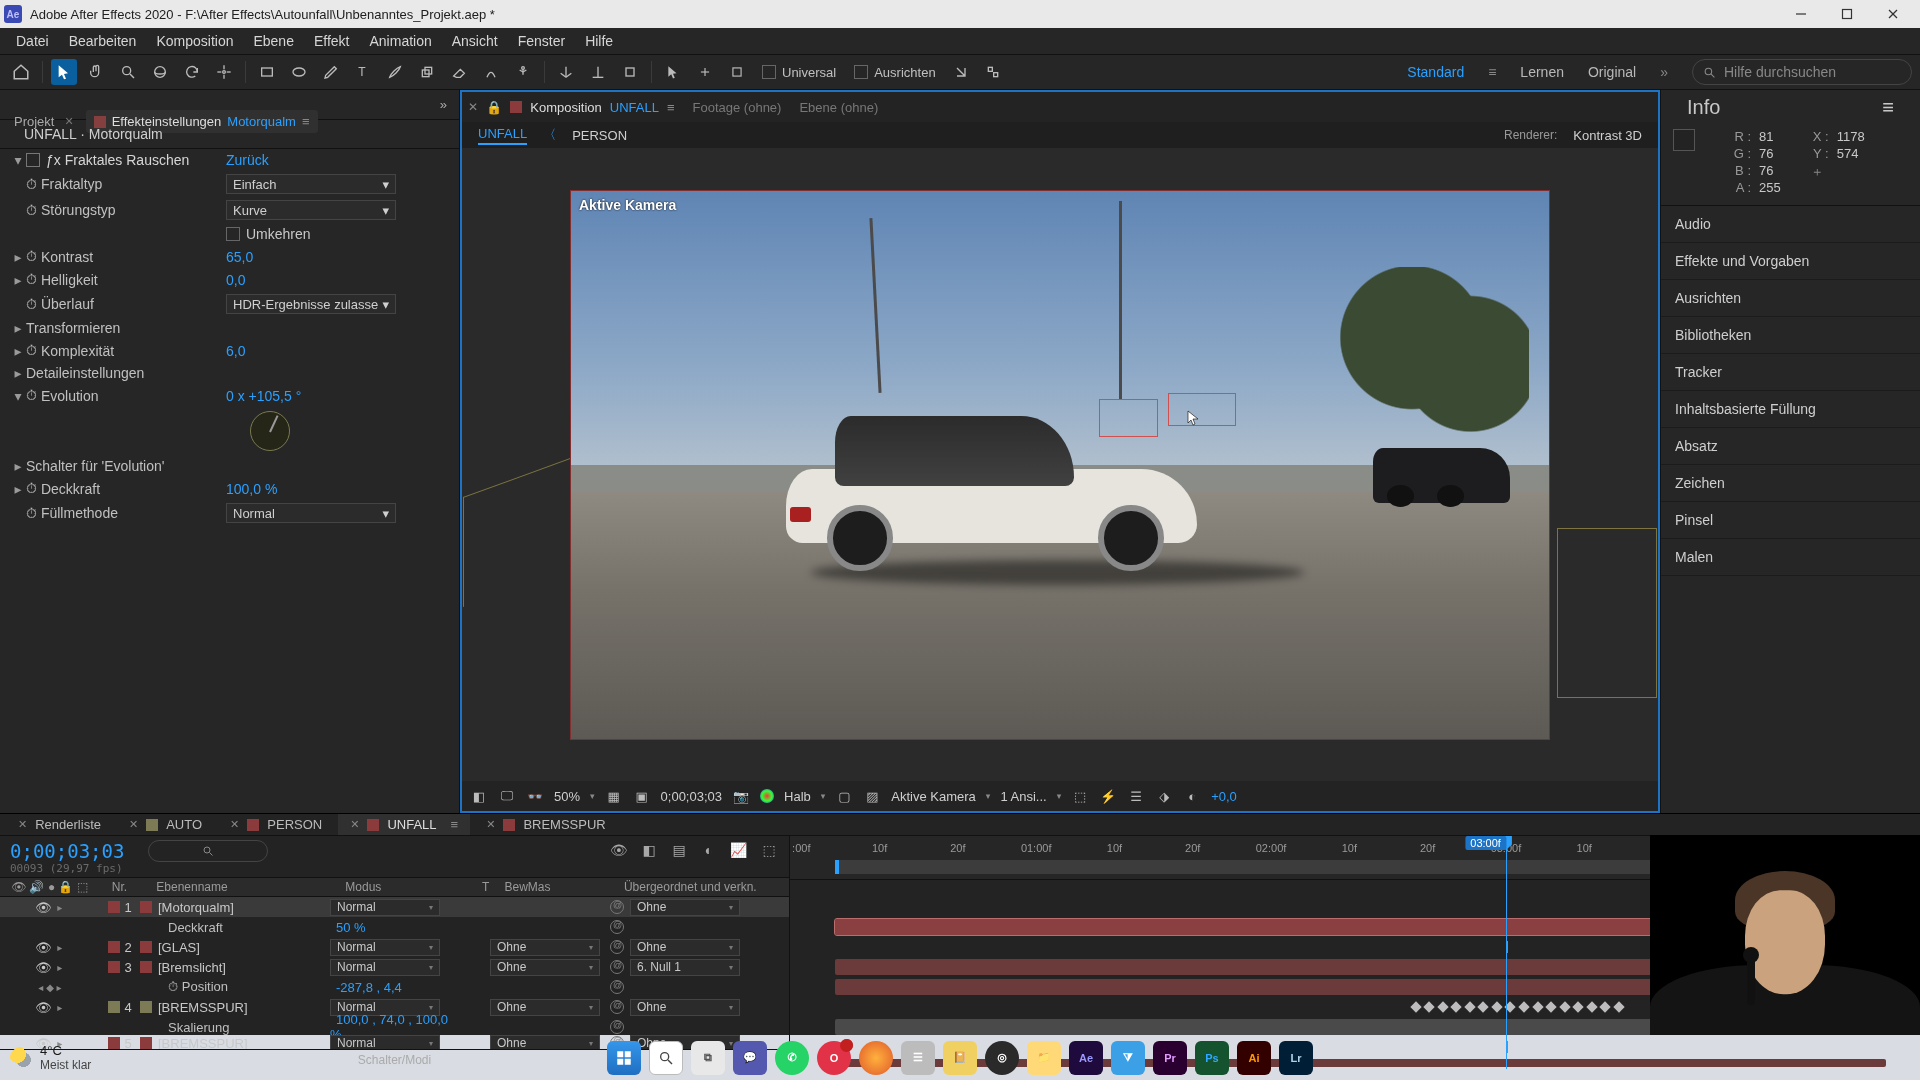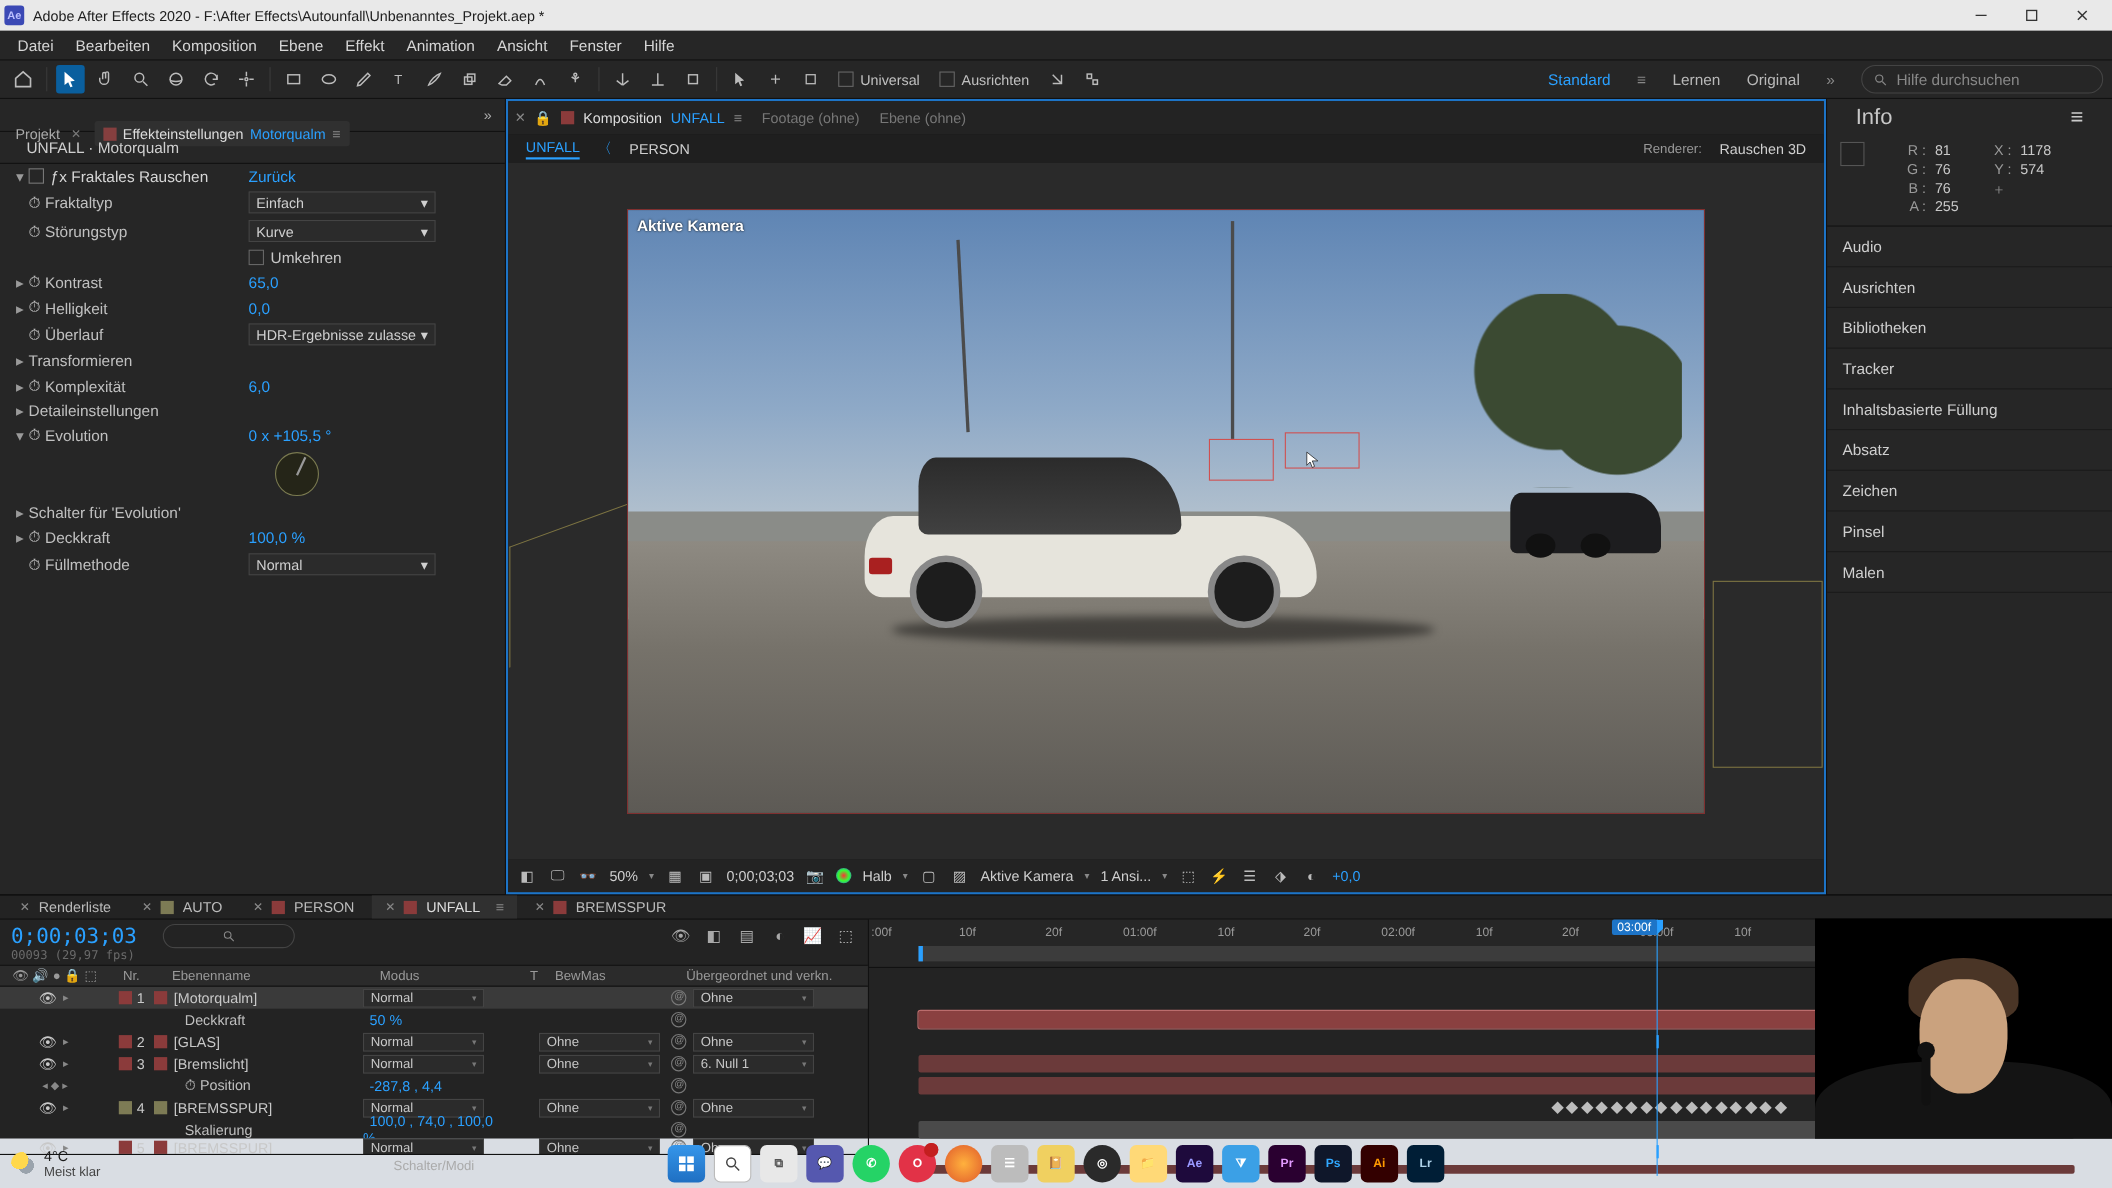--- a/index.html
+++ b/index.html
@@ -196,21 +196,21 @@
   .ico-wa { background:#25d366; border-radius:50%; }
   .ico-opera { background:#e23247; border-radius:50%; position:relative; }
   .ico-opera::after { content:""; position:absolute; right:-2px; top:-2px; width:12px; height:12px; background:#c41f1f; color:#fff; border-radius:50%; font-size:8px; display:flex; align-items:center; justify-content:center; }
   .ico-ff { background:radial-gradient(circle,#ffb13d,#e0592b); border-radius:50%; }
   .ico-gen { background:#bcbcbc; }
   .ico-obs { background:#2a2a2a; border-radius:50%; }
   .ico-expl { background:#ffd977; }
   .ico-ae { background:#1e0a3c; color:#9999ff; }
   .ico-vs { background:#3ba0e6; }
   .ico-pr { background:#2a0030; color:#e39bff; }
-  .ico-ps { background:#0f172a; color:#31a8ff; }
+  .ico-ps { background:#14532d; color:#31a8ff; }
   .ico-ai { background:#330000; color:#ff9a00; }
   .ico-lr { background:#001e36; color:#aed3ea; }
 
   .webcam { position:absolute; right:0; bottom:45px; width:270px; height:200px; background:#000; overflow:hidden; }
   .face { position:absolute; left:50%; top:38%; transform:translate(-50%,-20%); width:80px; height:104px; background:#caa27e; border-radius:44% 44% 48% 48%; }
   .hair { position:absolute; left:50%; top:18%; transform:translateX(-50%); width:100px; height:58px; background:#4a3526; border-radius:50% 50% 30% 30%; }
   .shirt { position:absolute; left:0; right:0; bottom:0; height:70px; background:#141414; border-radius:40% 40% 0 0 / 60% 60% 0 0; }
   .mic { position:absolute; left:36%; bottom:30px; width:8px; height:50px; background:#111; border-radius:4px; }
   .mic::before { content:""; position:absolute; top:-8px; left:-4px; width:16px; height:16px; background:#111; border-radius:50%; }
 
@@ -536,21 +536,21 @@
       </div>
       <span class="locked">Footage (ohne)</span>
       <span class="locked">Ebene (ohne)</span>
     </div>
     <div class="cp-subhdr">
       <span class="crumb-active">UNFALL</span>
       <span class="arrow-l">〈</span>
       <span class="crumb">PERSON</span>
       <span class="spacer"></span>
       <span class="renderer-lbl">Renderer:</span>
-      <span class="renderer-val">Rauschen 3D</span>
+      <span class="renderer-val">Kontrast 3D</span>
     </div>
     <div class="viewport-wrap">
       <div class="wire-poly wp1"></div>
       <div class="viewport">
         <div class="sky"></div>
         <div class="trees-r"></div>
         <div class="road"></div>
         <div class="curb"></div>
         <div class="ground"></div>
         <div class="lamp1"></div>
@@ -641,20 +641,21 @@
         <div class="row">
             <span class="lbl">Y :</span>
             <span>574</span>
           </div>
         <div class="row" style="color:#888">
             <span>＋</span>
           </div>
       </div>
     </div>
     <div class="rp-item">Audio</div>
+    <div class="rp-item">Effekte und Vorgaben</div>
     <div class="rp-item">Ausrichten</div>
     <div class="rp-item">Bibliotheken</div>
     <div class="rp-item">Tracker</div>
     <div class="rp-item">Inhaltsbasierte Füllung</div>
     <div class="rp-item">Absatz</div>
     <div class="rp-item">Zeichen</div>
     <div class="rp-item">Pinsel</div>
     <div class="rp-item">Malen</div>
   </div>
 </div>

